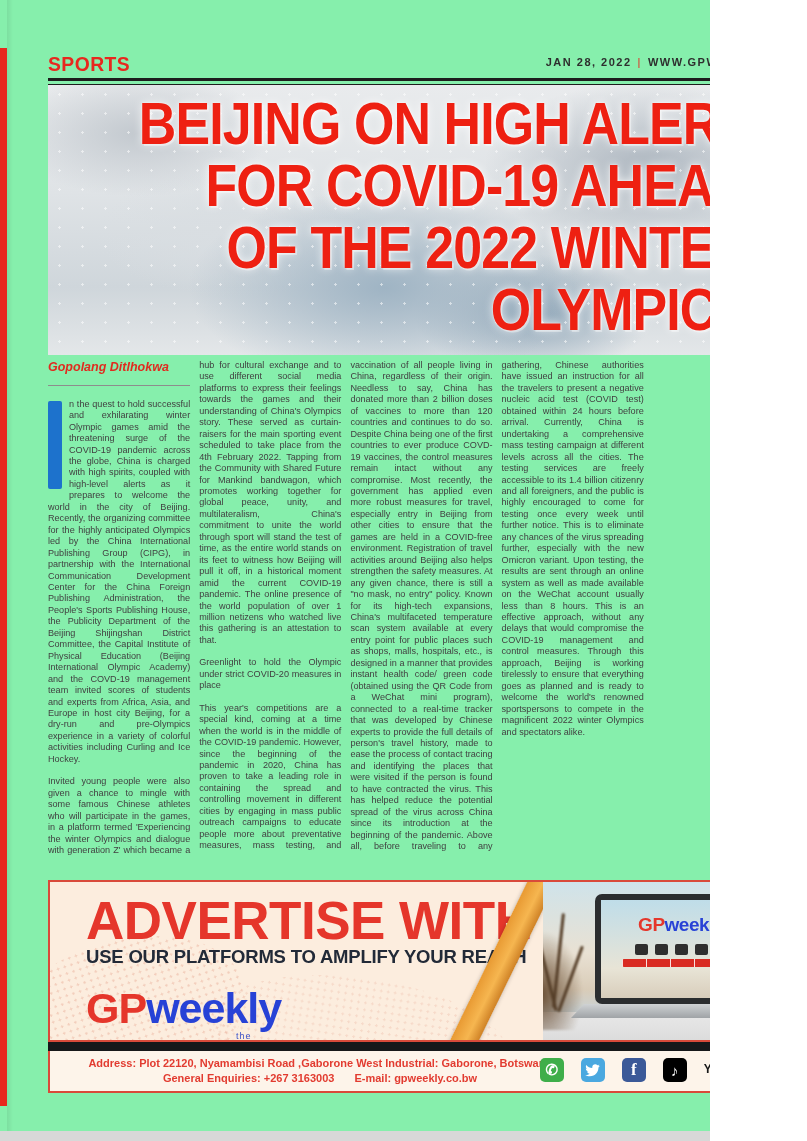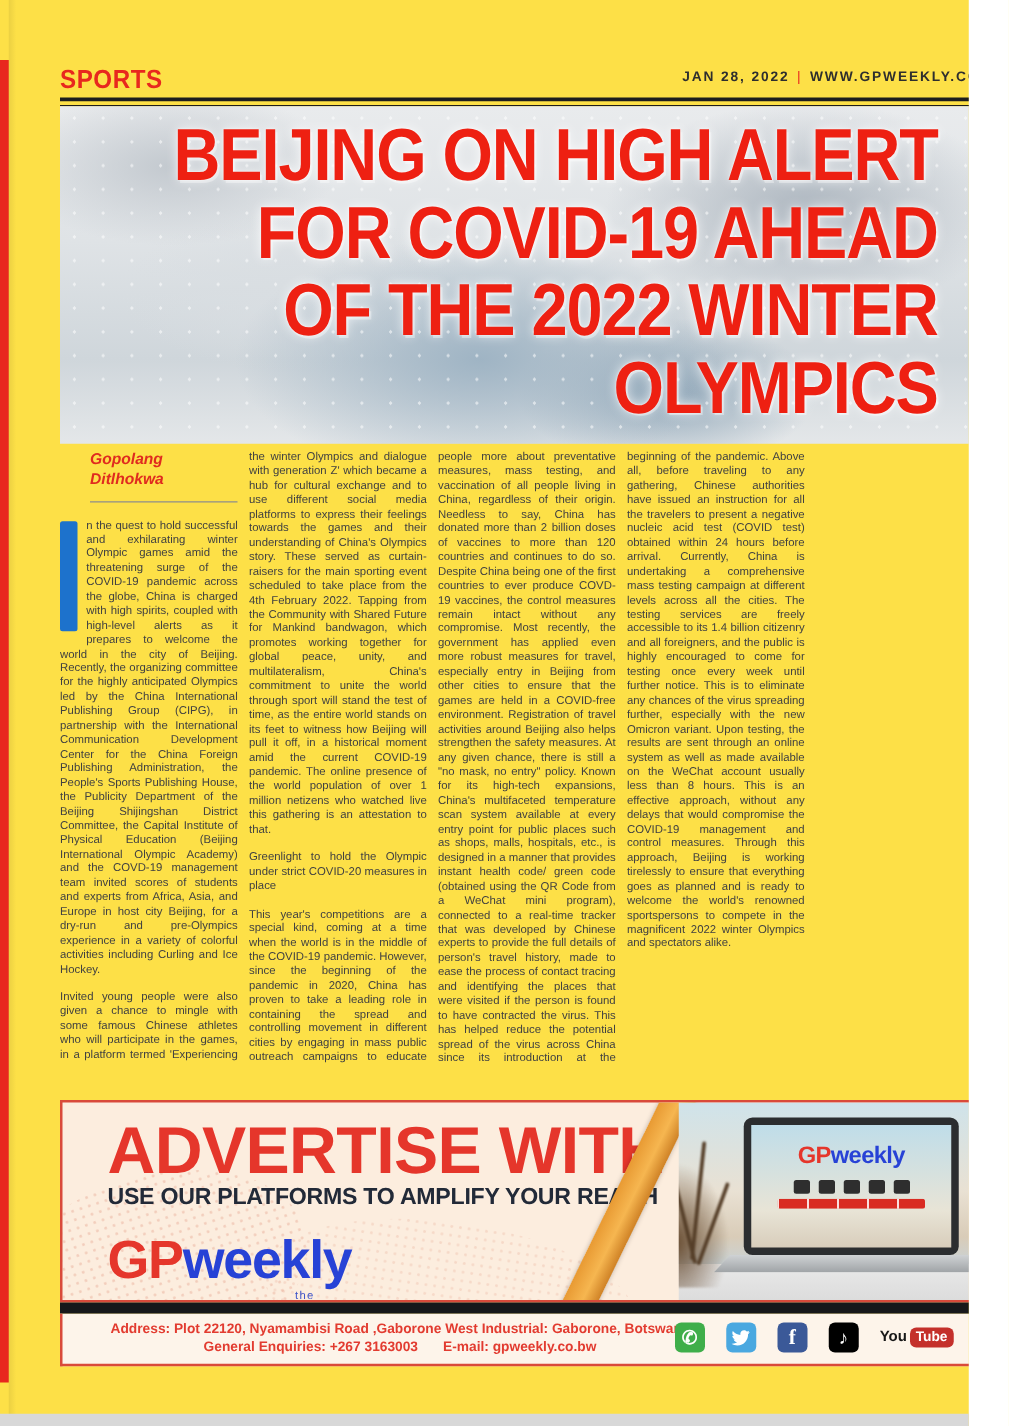--- a/index.html
+++ b/index.html
@@ -1,17 +1,17 @@
 <!DOCTYPE html>
 <html><head>
 <meta charset="utf-8">
 <style>
   html,body{margin:0;padding:0;background:#ffffff;}
   body{font-family:"Liberation Sans", sans-serif;}
-  #page{position:relative;width:775px;height:1141px;background:#fde047;overflow:hidden;}
+  #page{position:relative;width:710px;height:1141px;background:#86efac;overflow:hidden;}
 
   
   .spine{position:absolute;left:0;top:48px;width:7px;height:1058px;background:#e8281e;}
   .bottom-strip{position:absolute;left:0;top:1131px;width:807px;height:10px;background:#d8d8d8;}
   .edge-shade{position:absolute;top:0;left:7px;width:6px;height:1141px;background:linear-gradient(90deg,rgba(0,0,0,.07),rgba(0,0,0,0));}
 
   
   .masthead{position:absolute;left:48px;top:52px;width:747px;height:26px;}
   .section-label{position:absolute;left:0;top:0;font-size:21px;font-weight:bold;color:#e8281e;letter-spacing:.5px;transform:scaleX(.92);transform-origin:left;}
   .mast-right{position:absolute;right:0;top:4px;font-size:11px;font-weight:bold;color:#2e2e2e;letter-spacing:1.5px;}
@@ -29,21 +29,21 @@
       linear-gradient(180deg,#e9ebed 0%,#dfe3e6 40%,#cfd6db 75%,#e4e7e9 100%);}
   .hero .speckle{position:absolute;inset:0;background-image:radial-gradient(circle, rgba(255,255,255,.9) 1.2px, transparent 1.3px);background-size:23px 19px;opacity:.6;}
   .headline{position:absolute;left:0;top:8px;width:747px;text-align:right;}
   .hl-line{font-size:59px;line-height:62px;font-weight:bold;color:#ee2012;letter-spacing:-1px;transform:scaleX(.88);transform-origin:center;white-space:nowrap;
     text-shadow:0 0 2px rgba(255,255,255,.85), 0 0 10px rgba(255,255,255,.8), 2px 2px 0 rgba(255,255,255,.35);}
 
   
   .article{position:absolute;left:48px;top:360px;width:747px;height:500px;
     column-count:5;column-gap:9px;column-fill:auto;
     font-size:9.1px;line-height:1.26;color:#414141;text-align:justify;}
-  .byline{font-size:12.5px;font-weight:bold;font-style:italic;color:#e02b1f;padding-bottom:9px;margin-bottom:13px;border-bottom:1.5px solid #8d8d8d;text-align:left;margin-left:24px;}
+  .byline{font-size:12.5px;font-weight:bold;font-style:italic;color:#e02b1f;padding-bottom:9px;margin-bottom:13px;border-bottom:1.5px solid #8d8d8d;text-align:left;}
   .article p{margin:0 0 11px 0;}
   .dropcap{float:left;width:14px;height:88px;background:#1d72cc;border-radius:2px;margin:2px 7px 2px 0;}
 
   
   .ad{position:absolute;left:48px;top:880px;width:747px;height:162px;background:#fcedde;border:2px solid #d94a3a;box-sizing:border-box;overflow:hidden;}
   .ad .dots1,.ad .dots2{position:absolute;border-radius:50%;background-image:radial-gradient(circle, rgba(205,80,50,.35) 1px, transparent 1.2px);background-size:7px 7px;opacity:.55;}
   .ad .dots1{left:-60px;top:60px;width:260px;height:160px;transform:rotate(-18deg);}
   .ad .dots2{left:160px;top:96px;width:300px;height:120px;transform:rotate(8deg);opacity:.35;}
   .ad-title{position:absolute;left:36px;top:8px;font-size:53px;font-weight:800;color:#e5362b;letter-spacing:-.5px;}
   .ad-sub{position:absolute;left:36px;top:64px;font-size:18.5px;line-height:1.18;font-weight:800;color:#222a38;letter-spacing:-.2px;}

